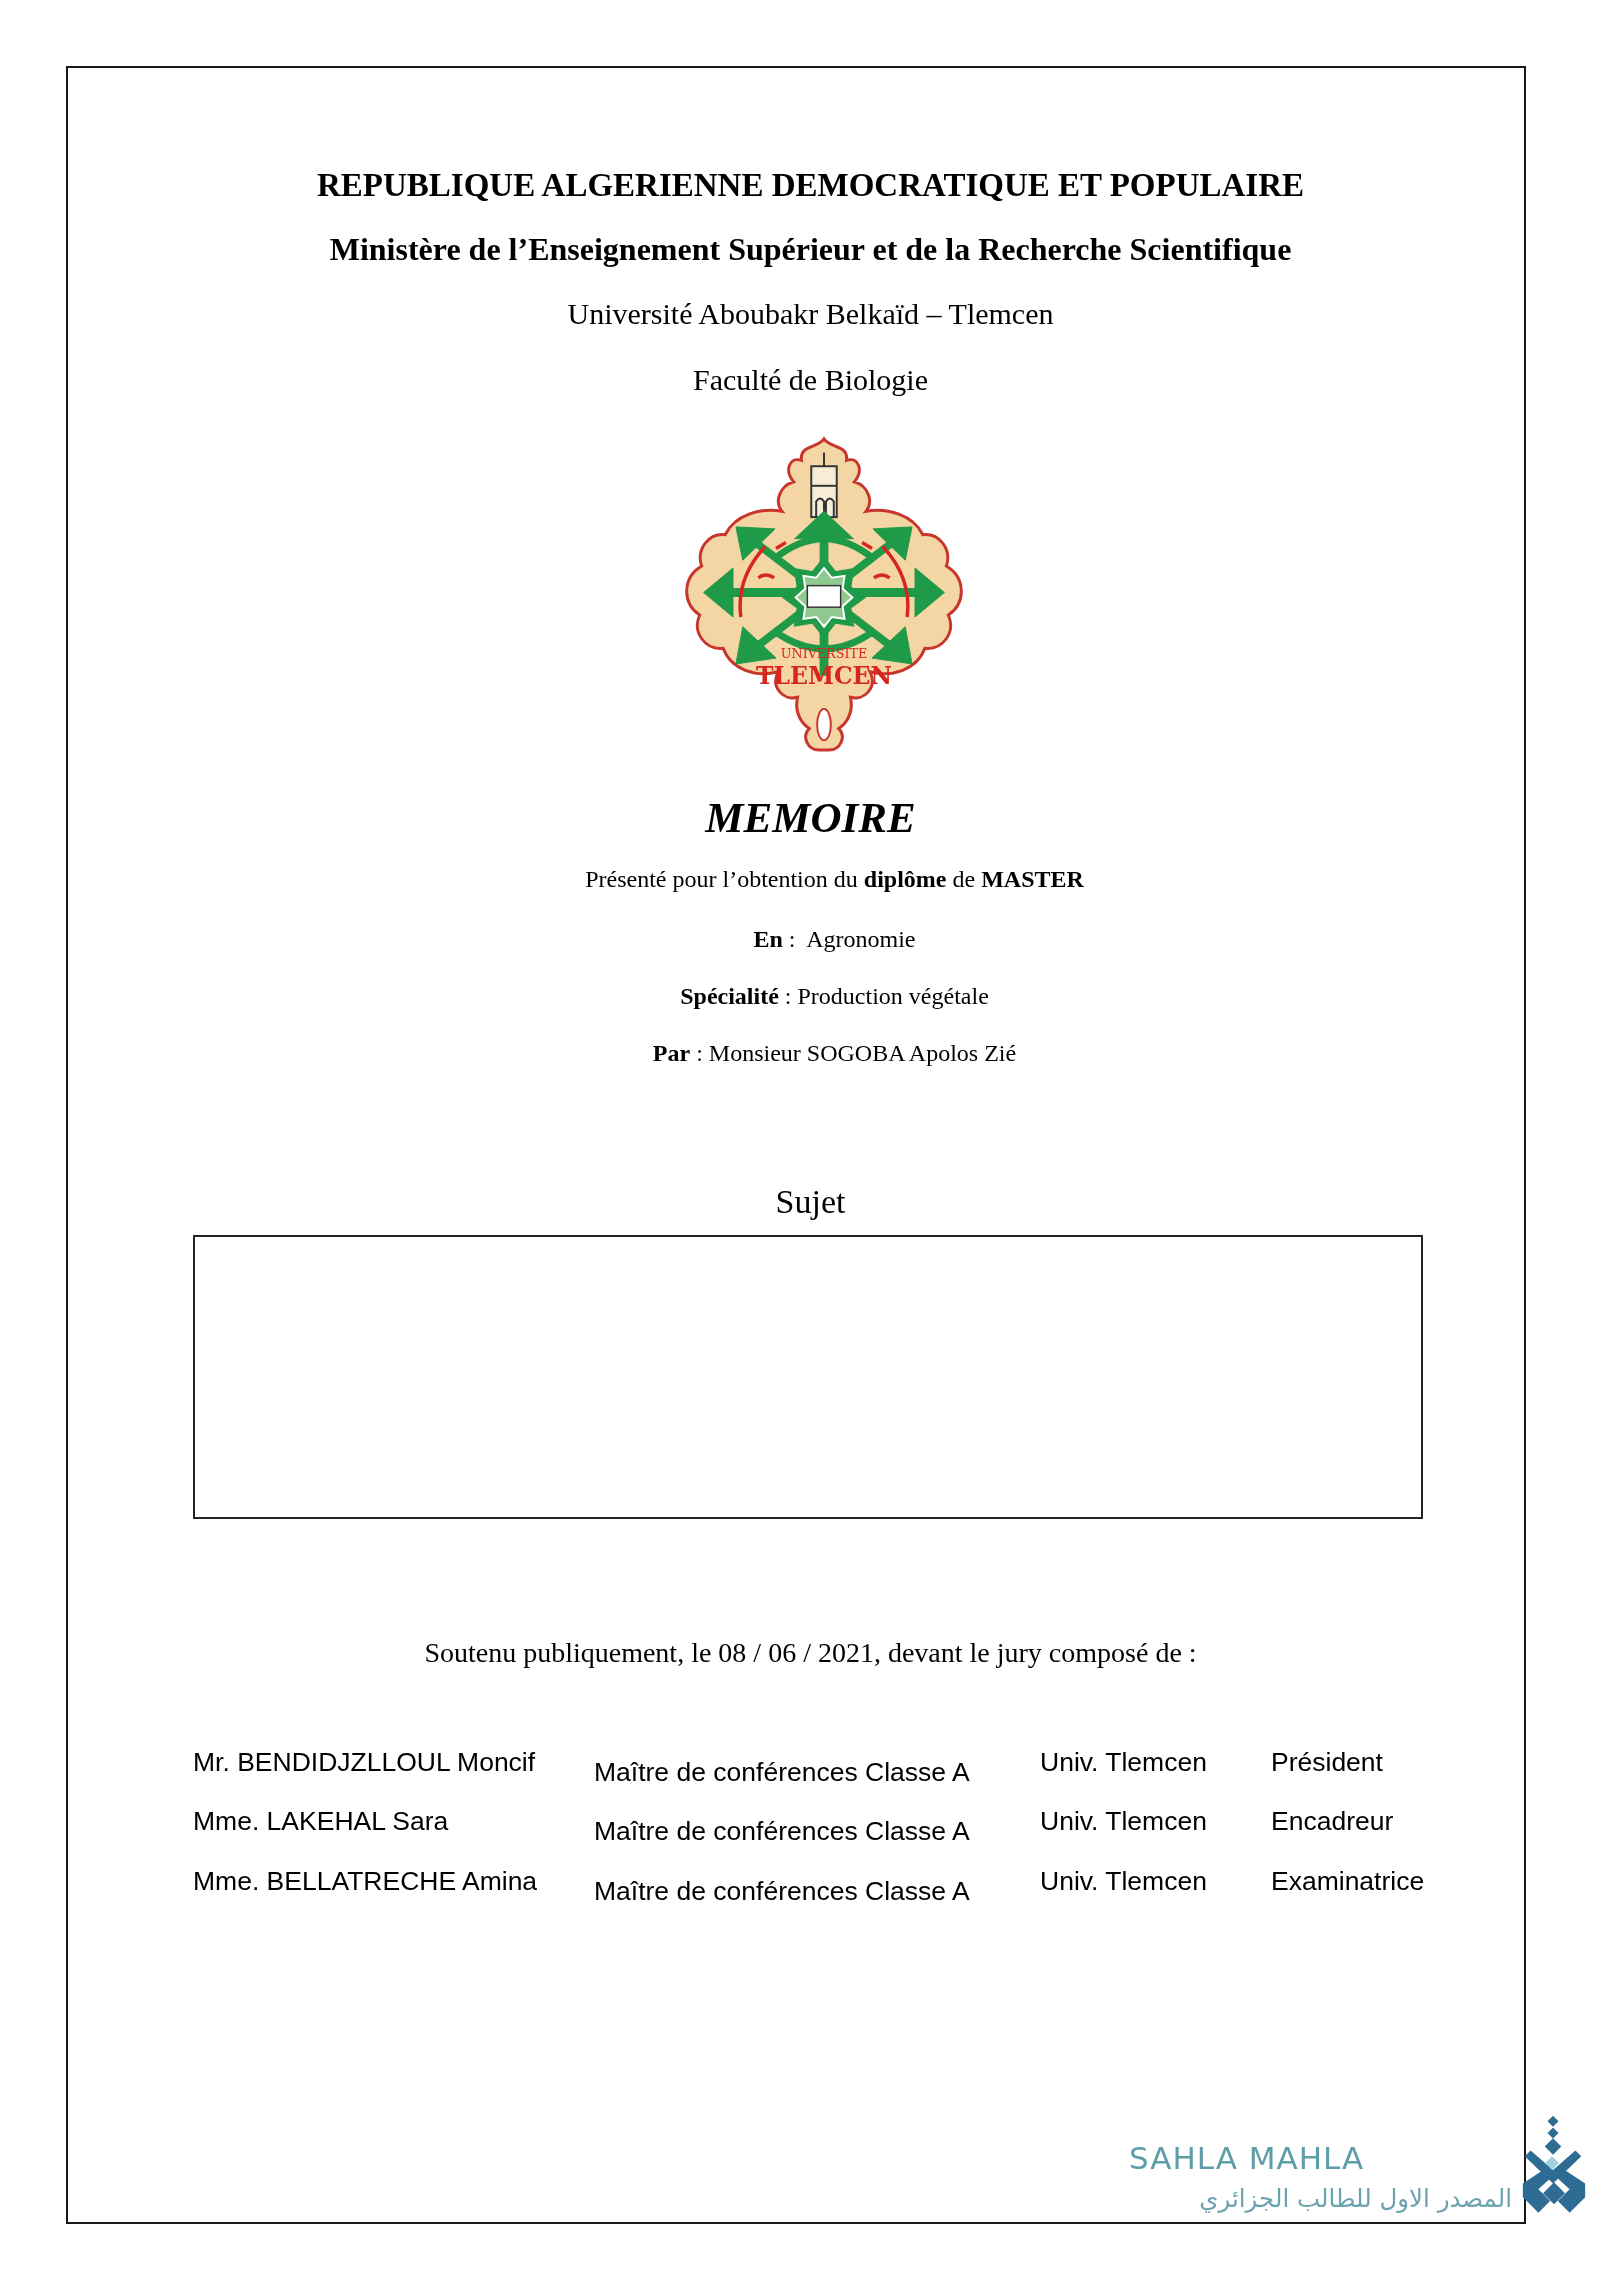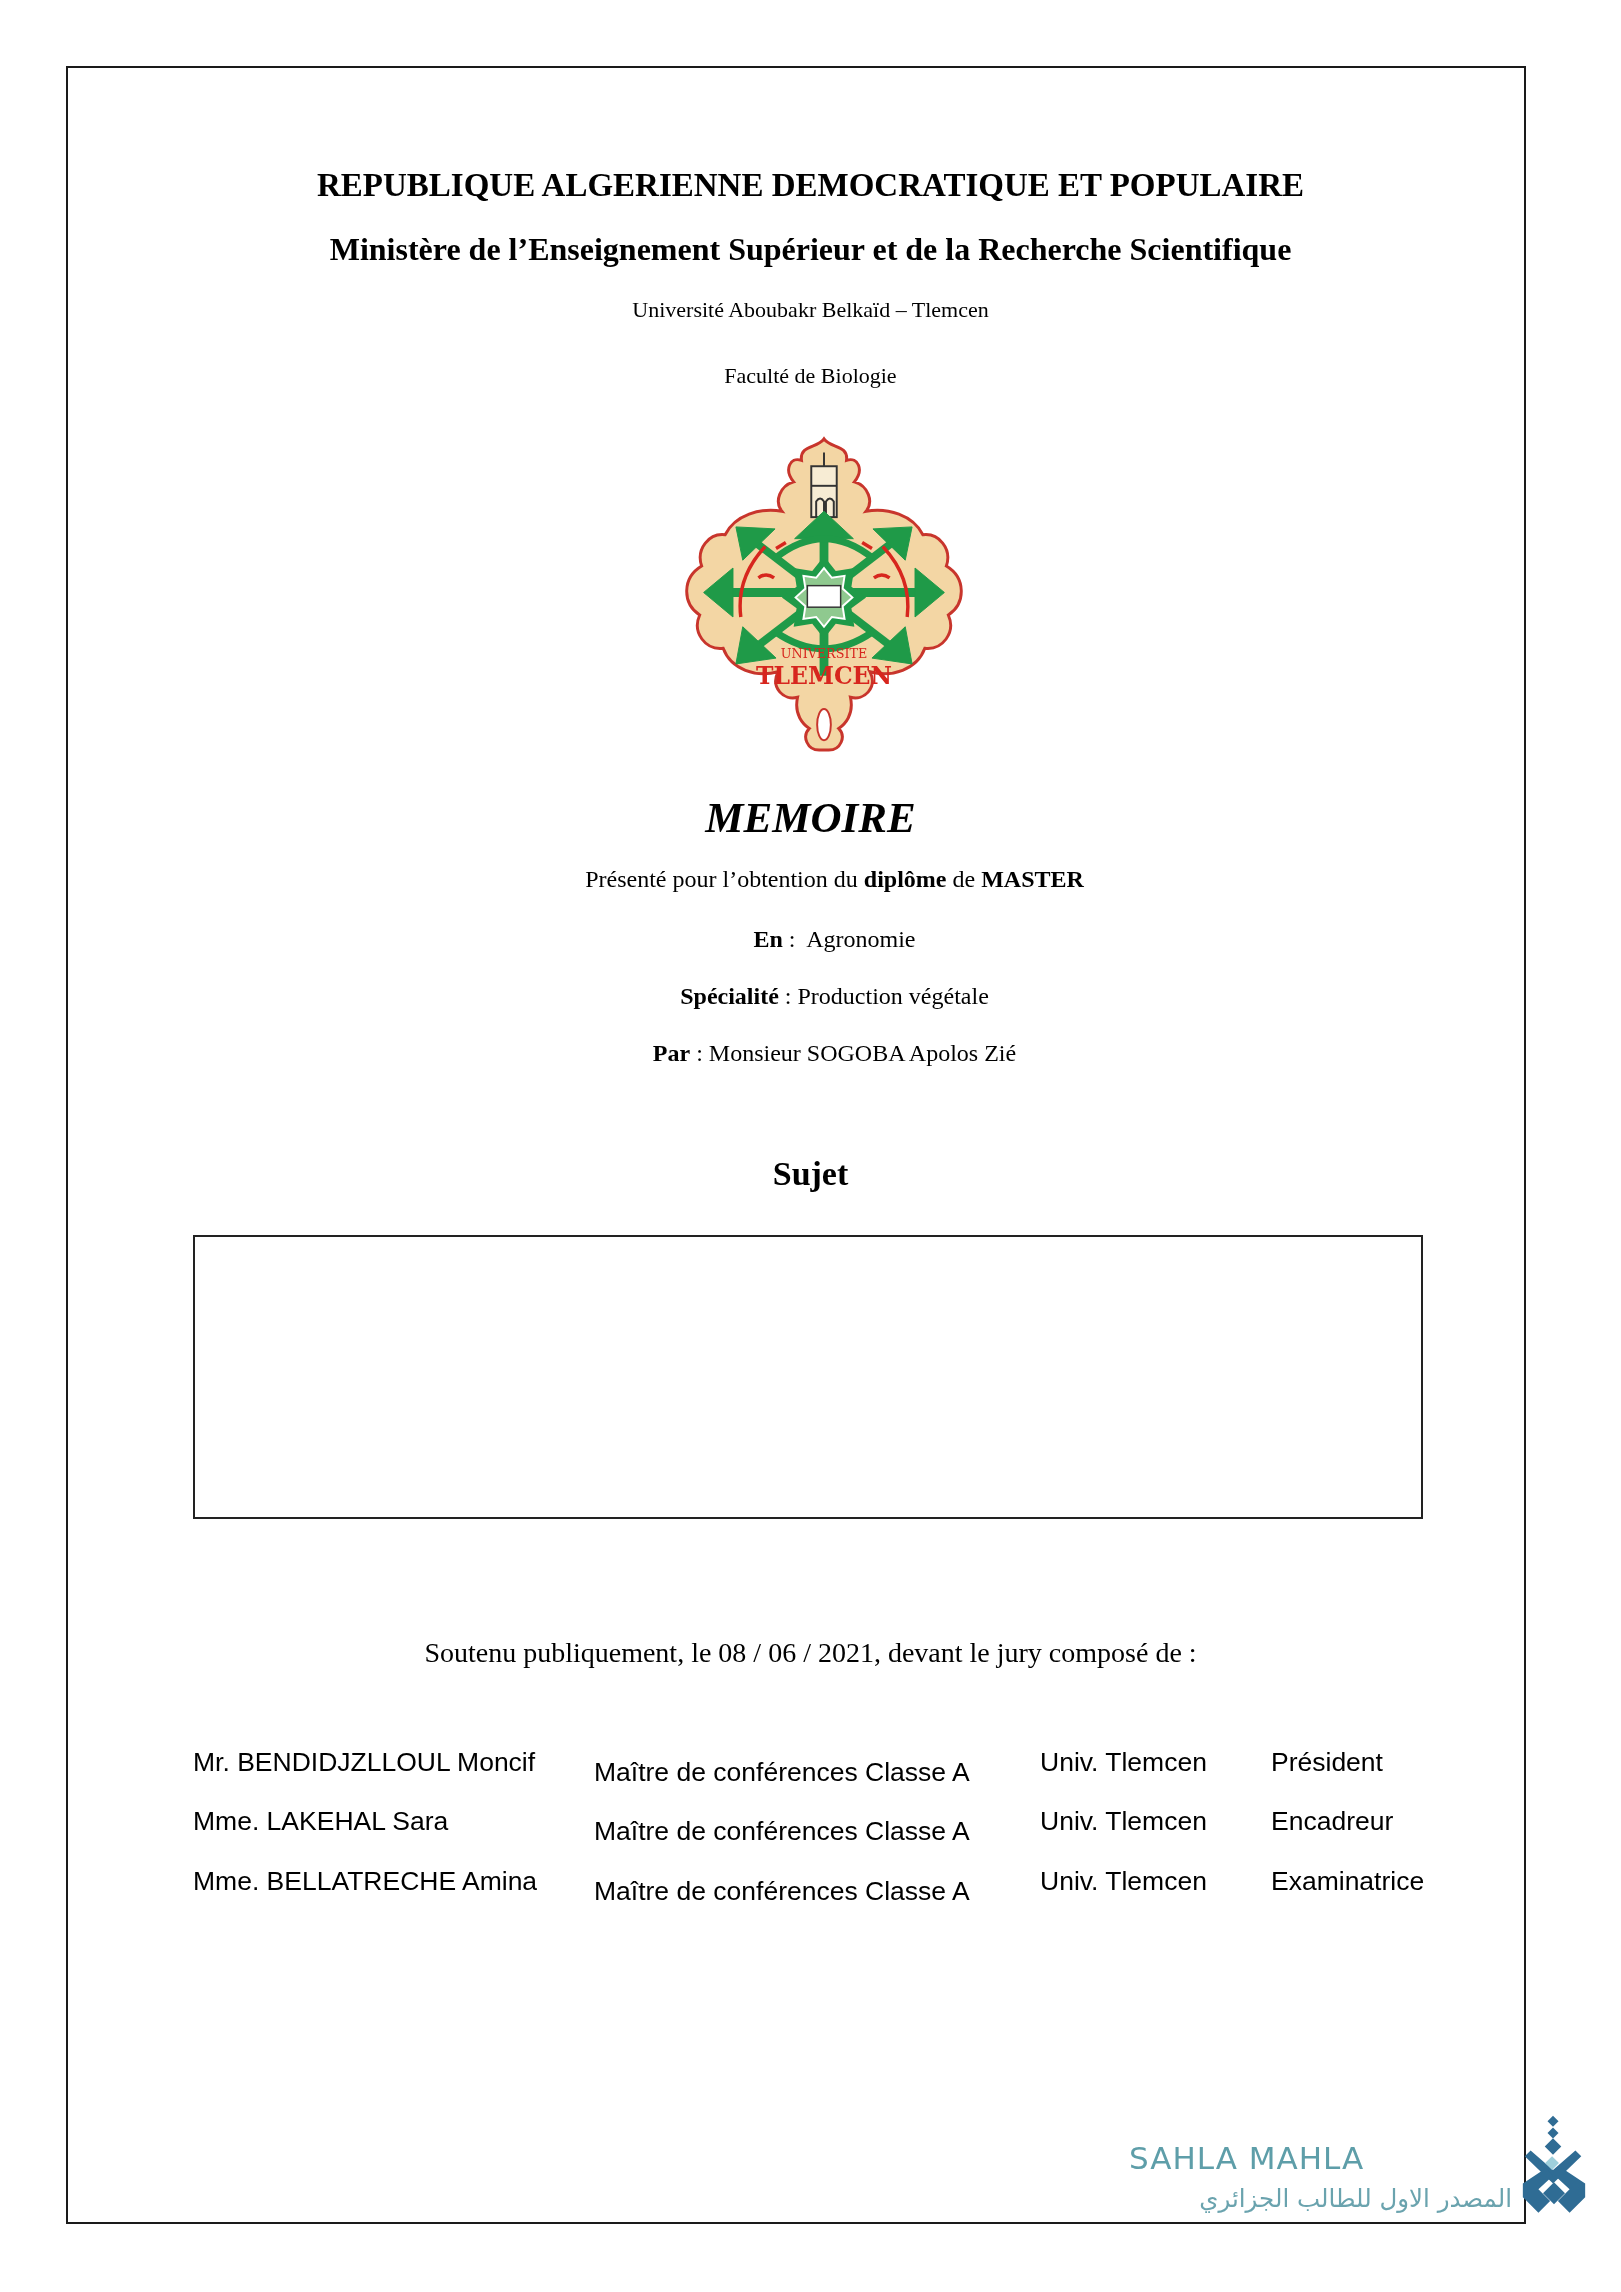--- a/index.html
+++ b/index.html
@@ -10,24 +10,24 @@
     }
     .serif { font-family: "Liberation Serif", "DejaVu Serif", serif; color: #000; }
     .sans { font-family: "Liberation Sans", "DejaVu Sans", sans-serif; color: #000; }
     .line {
       position: absolute; left: 0; width: 1621px; text-align: center; white-space: nowrap;
       line-height: 1;
     }
     .b { font-weight: bold; }
     .h1 { font-size: 33px; font-weight: bold; }
     .h2 { font-size: 32px; font-weight: bold; }
-    .h3 { font-size: 22px; }
+    .h3 { font-size: 30px; }
     .memoire { font-size: 43px; font-weight: bold; font-style: italic; }
     .info { font-size: 24px; padding-left: 24px; }
-    .sujet { font-size: 34px; font-weight: bold; }
+    .sujet { font-size: 34px; font-weight: normal; margin-top: 28px; }
     .subject-box {
       position: absolute; left: 193px; top: 1235px; width: 1230px; height: 284px;
       border: 2px solid #222; box-sizing: border-box;
     }
     .subject-title {
       position: absolute; left: 0; top: 78px; width: 100%; text-align: center;
       font-size: 39px; font-weight: bold; line-height: 71px;
     }
     .defense { font-size: 28px; }
     .jury-row { position: absolute; left: 0; width: 1621px; height: 33px; font-size: 26.5px; white-space: nowrap; }

